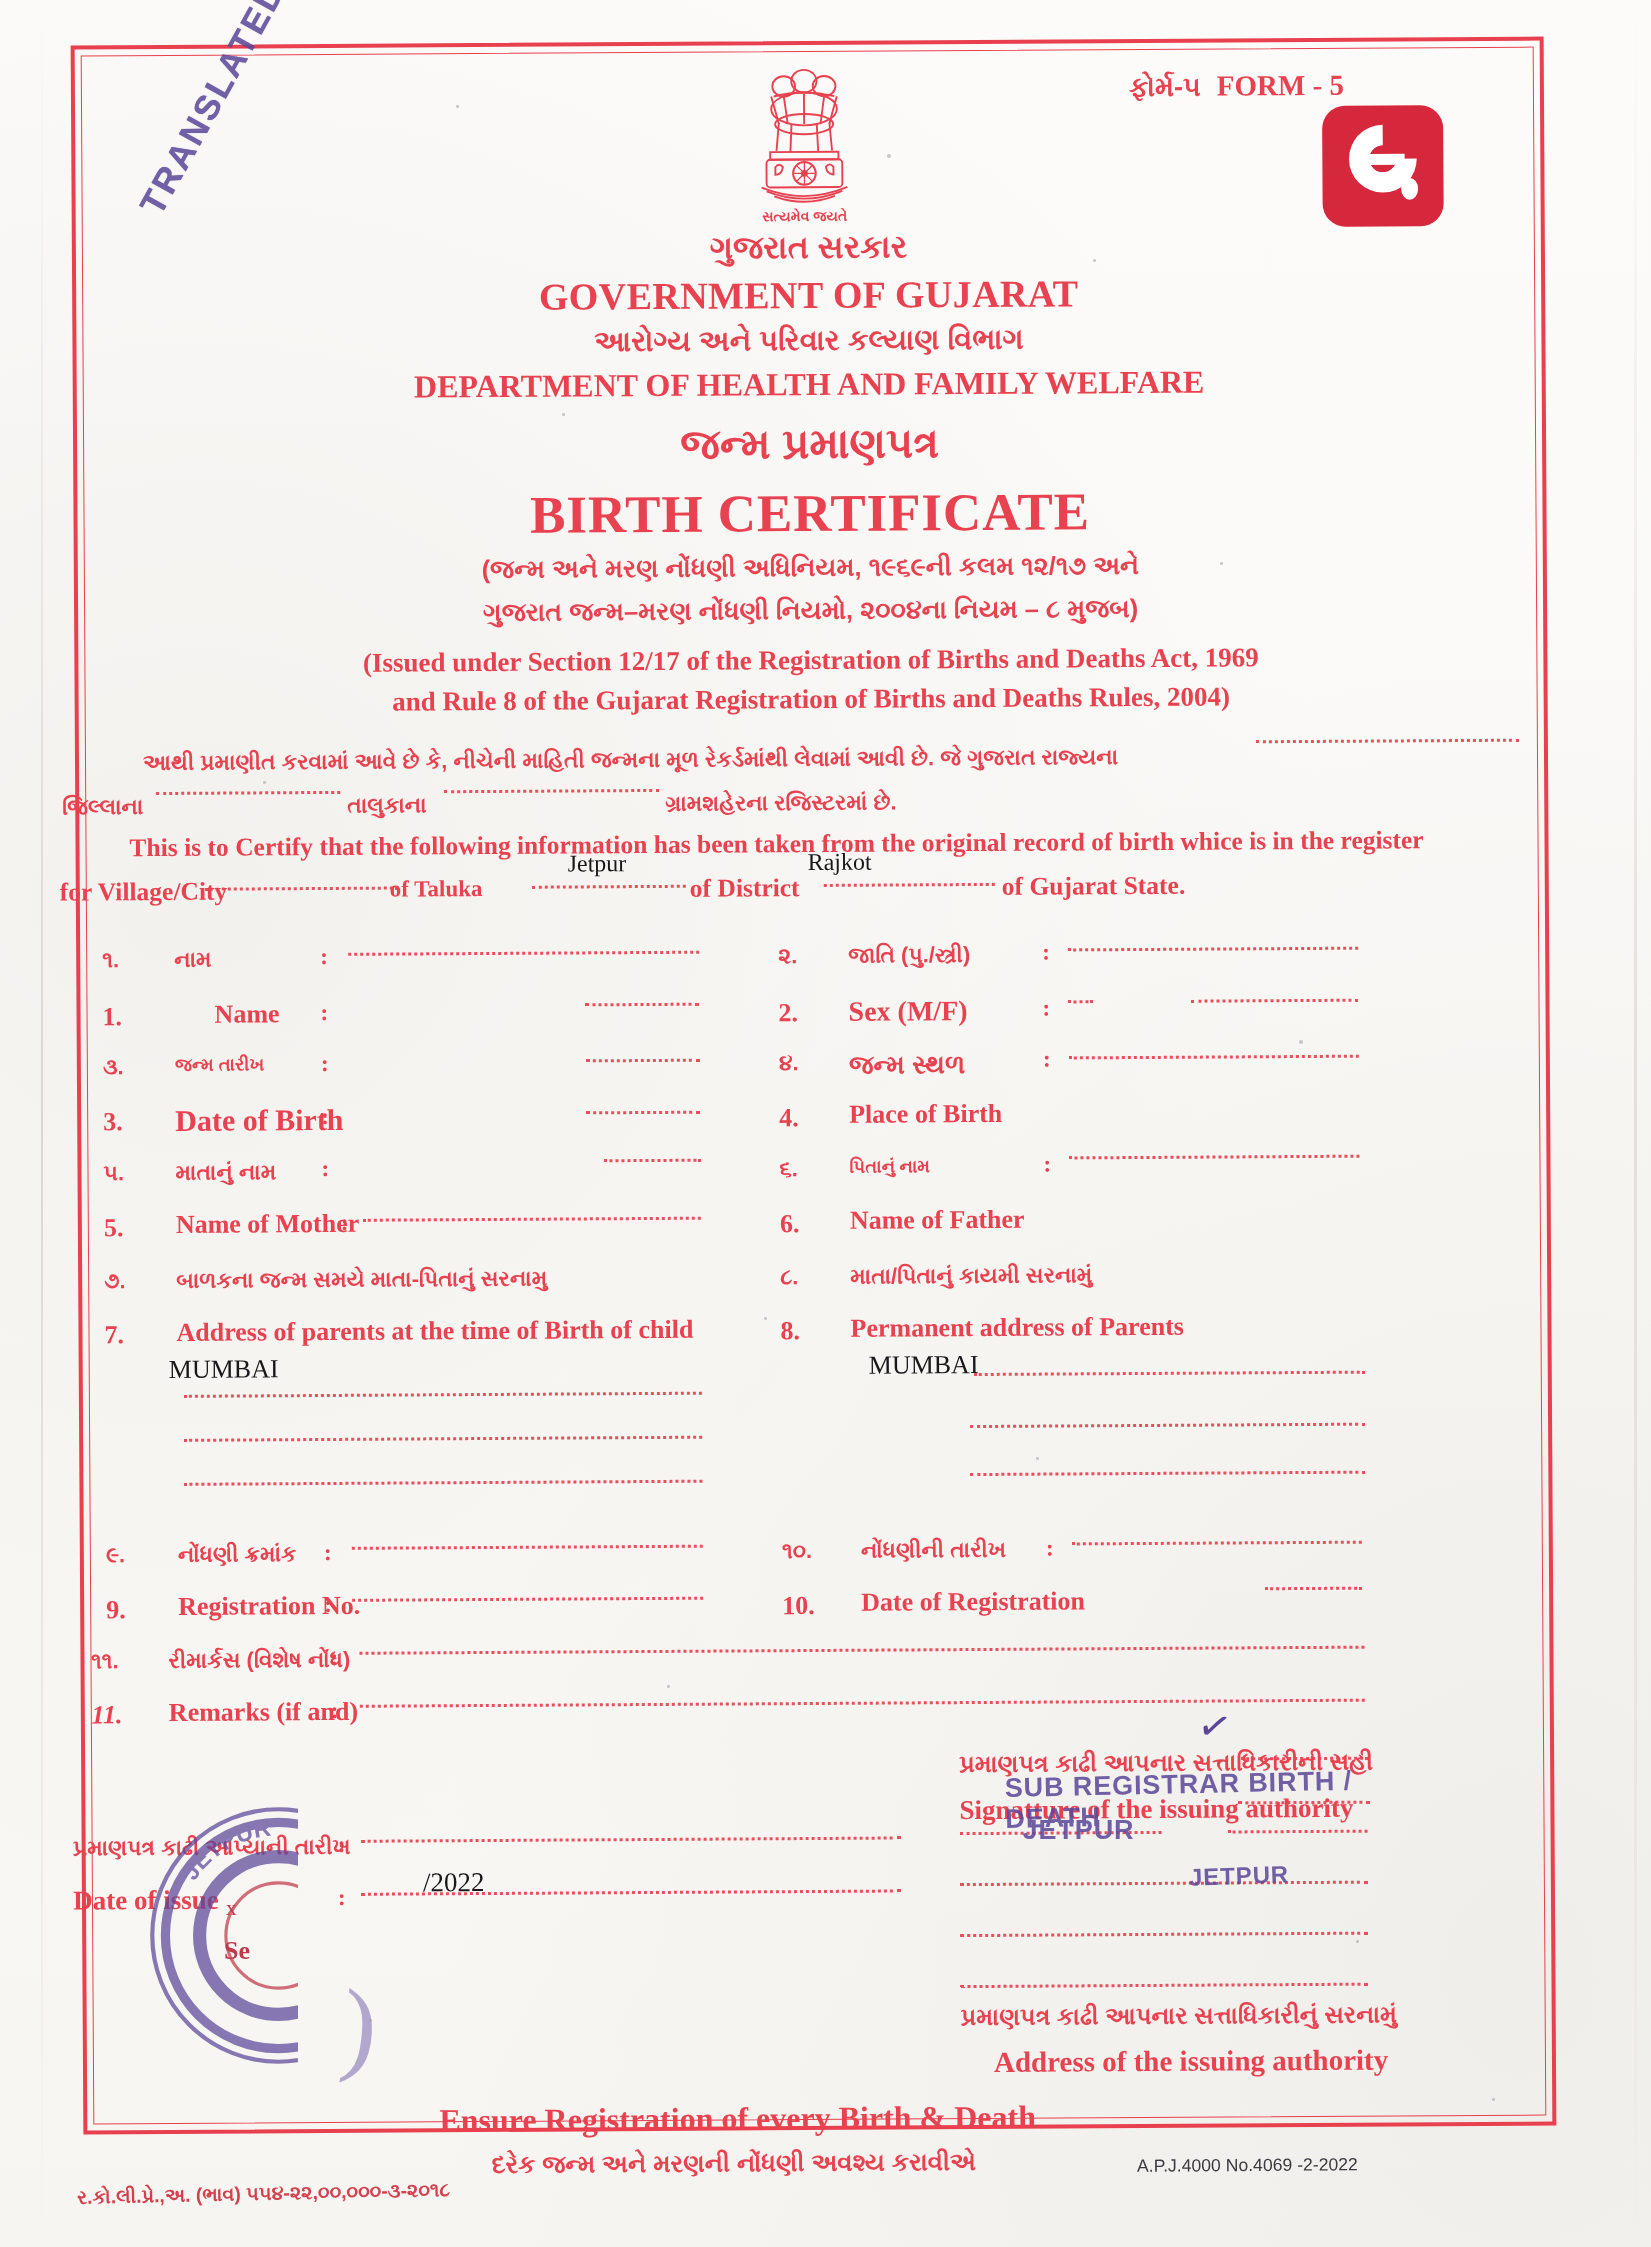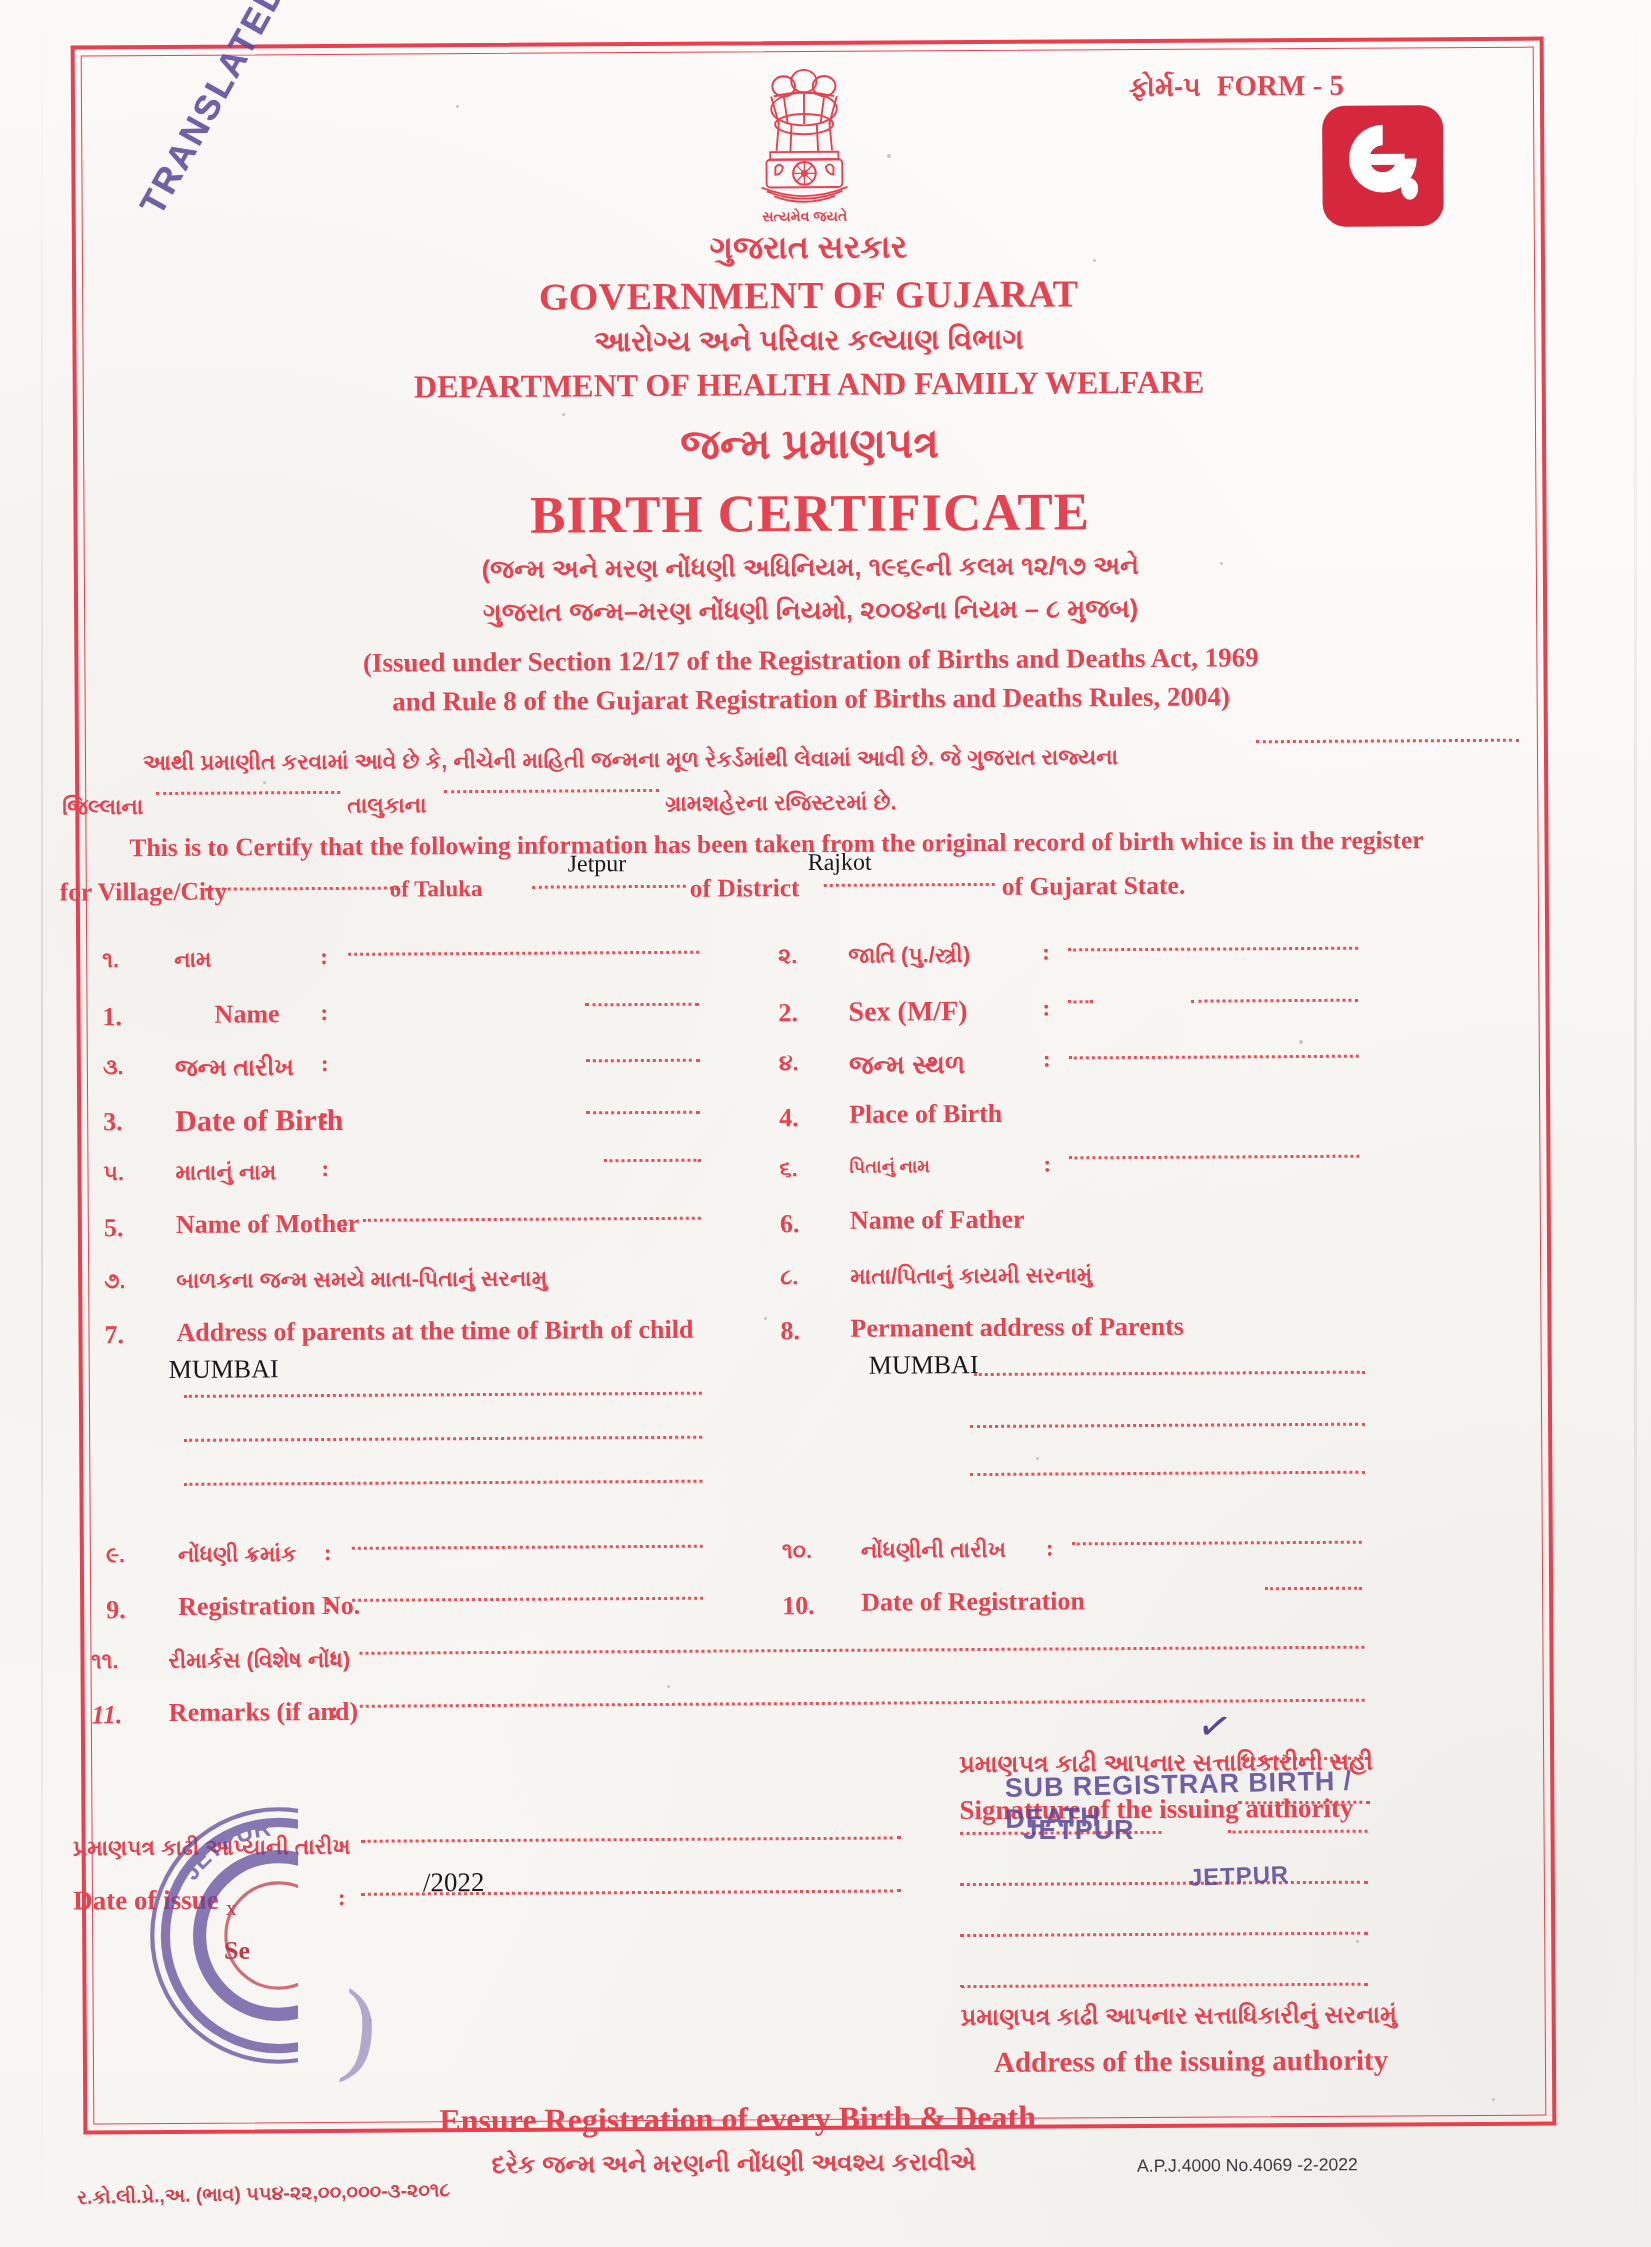--- a/index.html
+++ b/index.html
@@ -189,21 +189,21 @@
   <div class="t en" style="left:966px;top:901px;font-size:23px;">:</div>
   <div class="dots" style="left:992px;top:909px;width:290px;"></div>
 
   <div class="t en" style="left:702px;top:959px;font-size:26px;">2.</div>
   <div class="t en" style="left:772px;top:957px;font-size:28px;">Sex (M/F)</div>
   <div class="t en" style="left:966px;top:957px;font-size:23px;">:</div>
   <div class="dots" style="left:992px;top:961px;width:24.6px;"></div>
   <div class="dots" style="left:1115px;top:961px;width:167px;"></div>
 
   <div class="t gu" style="left:26px;top:1011px;font-size:22px;">૩.</div>
-  <div class="t gu" style="left:98px;top:1011px;font-size:24px;">જન્મ તારીખ</div>
+  <div class="t gu" style="left:98px;top:1011px;font-size:18px;">જન્મ તારીખ</div>
   <div class="t en" style="left:244px;top:1008px;font-size:23px;">:</div>
   <div class="dots" style="left:509px;top:1017px;width:114px;"></div>
 
   <div class="t en" style="left:26px;top:1064px;font-size:26px;">3.</div>
   <div class="t en" style="left:98px;top:1061px;font-size:30px;">Date of Birth</div>
   <div class="t en" style="left:244px;top:1061px;font-size:23px;">:</div>
   <div class="dots" style="left:509px;top:1069px;width:114px;"></div>
 
   <div class="t gu" style="left:702px;top:1011px;font-size:22px;">૪.</div>
   <div class="t gu" style="left:772px;top:1011px;font-size:26px;">જન્મ સ્થળ</div>

